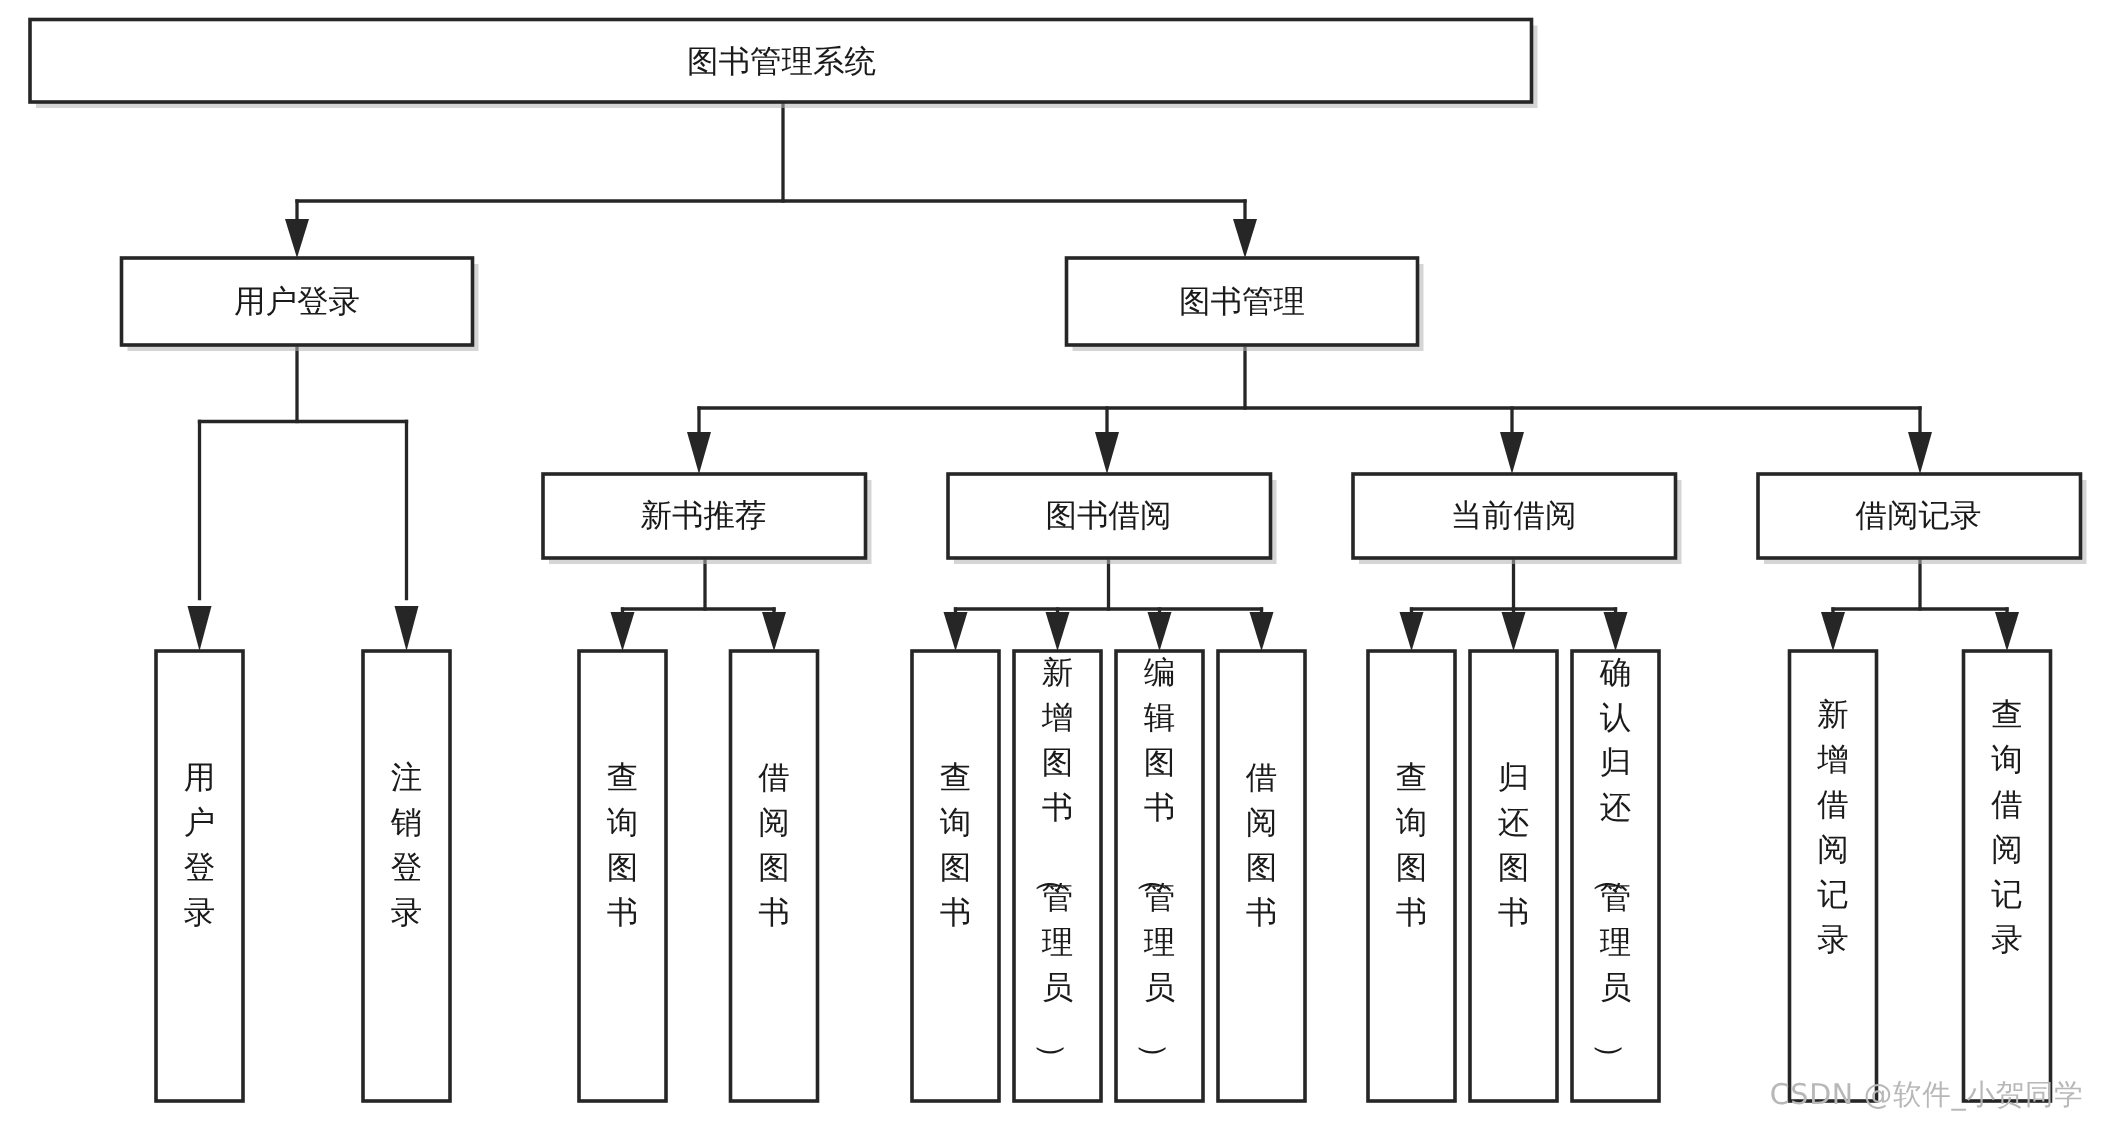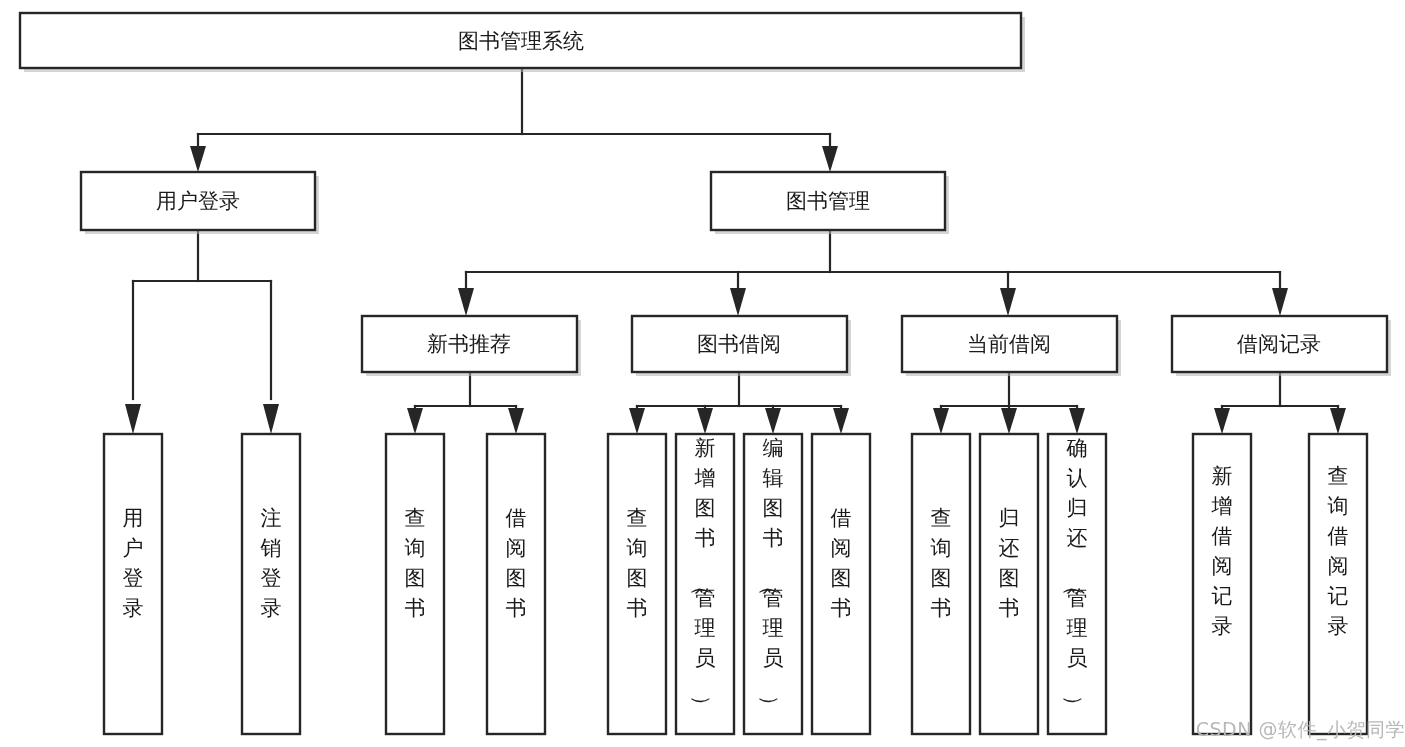--- a/index.html
+++ b/index.html
@@ -54,21 +54,21 @@
     dominant-baseline: middle;
   }
   .node-label-vertical {
     font-family: "DejaVu Sans", "Liberation Sans", sans-serif;
     fill: #1a1a1a;
     font-size: 21px;
     text-anchor: middle;
   }
   .watermark-text {
     position: absolute;
-    right: 0;
+    right: 16px;
     bottom: 4px;
     font-family: "DejaVu Sans", "Liberation Sans", sans-serif;
     font-size: 19px;
     color: #b8b8b8;
     letter-spacing: 0.5px;
     white-space: nowrap;
     pointer-events: none;
     margin-left: 16px;
   }
 </style>

